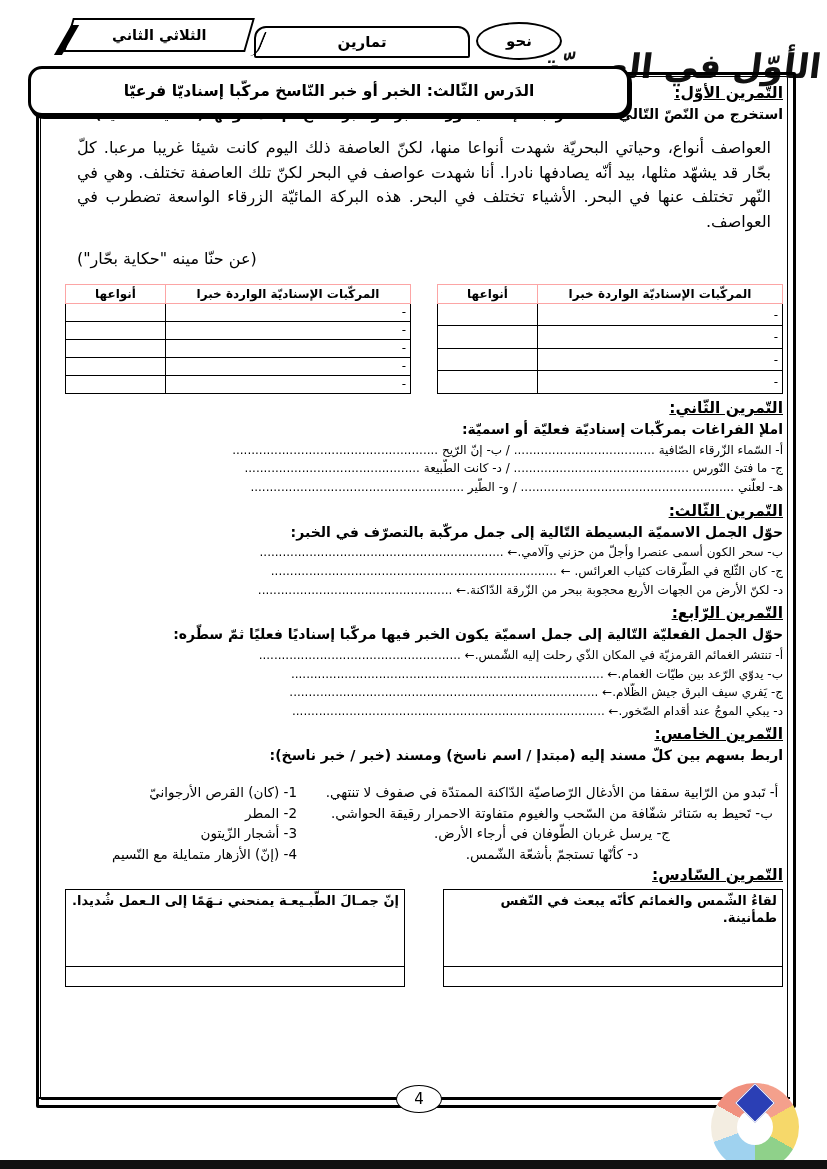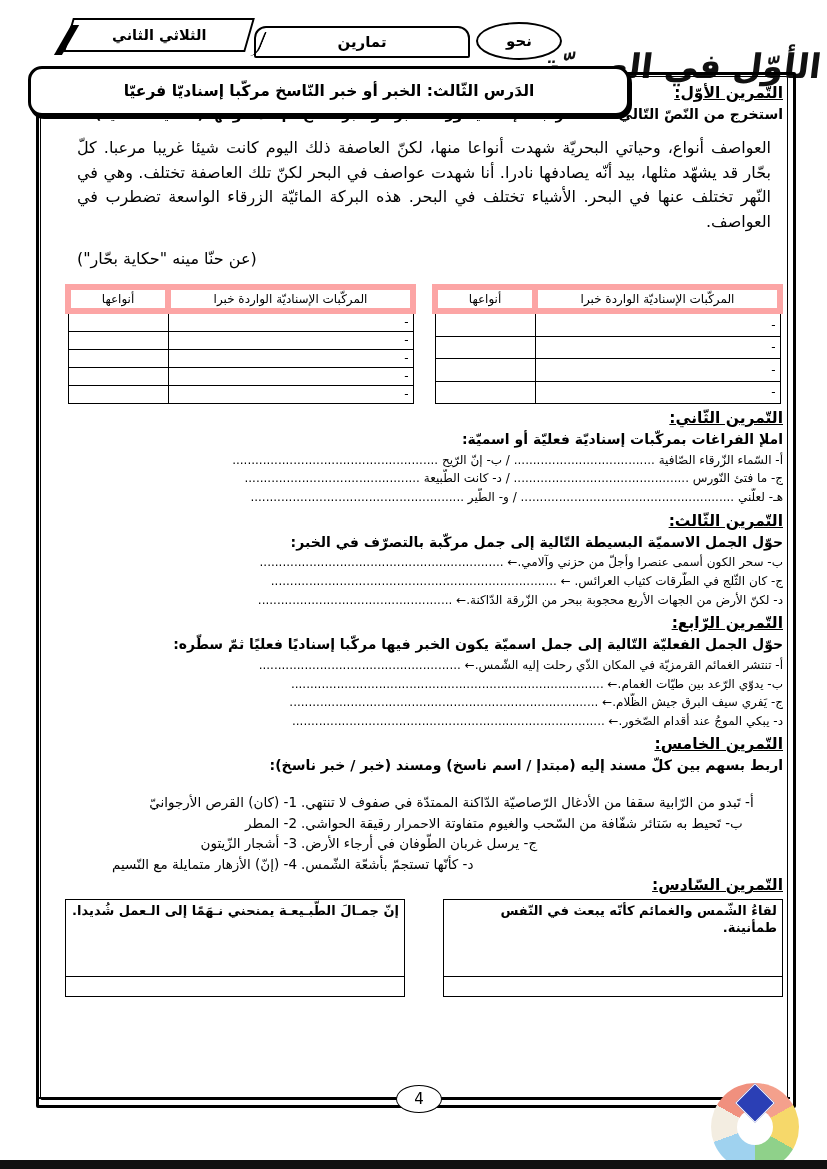--- a/index.html
+++ b/index.html
@@ -95,32 +95,32 @@
 
   .line-item{
     font-size:12px;line-height:1.55;text-align:right;margin:0;
     white-space:nowrap;overflow:hidden;
   }
 
   
   .tables-wrap{display:flex;flex-direction:row-reverse;justify-content:space-between;gap:10px;margin-top:4px;}
   table.an{border-collapse:collapse;width:345px;table-layout:fixed;}
   table.an th{
-    border:6px solid #fca5a5;font-size:12px;font-weight:normal;height:18px;padding:0 14px;text-align:center;
+    border:1px solid #fca5a5;font-size:12px;font-weight:bold;height:18px;padding:0 14px;text-align:center;
   }
   table.an td{
     border:1px solid #000;height:17px;font-size:12px;text-align:right;padding:0 4px;vertical-align:middle;
   }
   table.an col.c1{width:245px;}
   table.an col.c2{width:100px;}
 
   
-  .ex5{display:flex;flex-direction:row-reverse;justify-content:flex-start;margin-top:17px;}
+  .ex5{display:flex;flex-direction:row-reverse;justify-content:flex-start;margin-top:17px;gap:20px;}
   .ex5 .col-a{width:232px;font-size:13.5px;line-height:1.52;text-align:right;}
-  .ex5 .col-b{flex:1;font-size:13.5px;line-height:1.52;text-align:left;padding-left:4px;}
+  .ex5 .col-b{flex:1;font-size:13.5px;line-height:1.52;text-align:center;padding-left:4px;}
 
   
   .ex6{display:flex;flex-direction:row-reverse;justify-content:space-between;gap:32px;margin-top:5px;}
   .an-box{
     width:338px;height:96px;border:1px solid #000;position:relative;background:#fff;
   }
   .an-box .sent{
     font-size:13px;font-weight:bold;text-align:right;padding:3px 5px 0 5px;line-height:1.3;
   }
   .an-box .rule{

